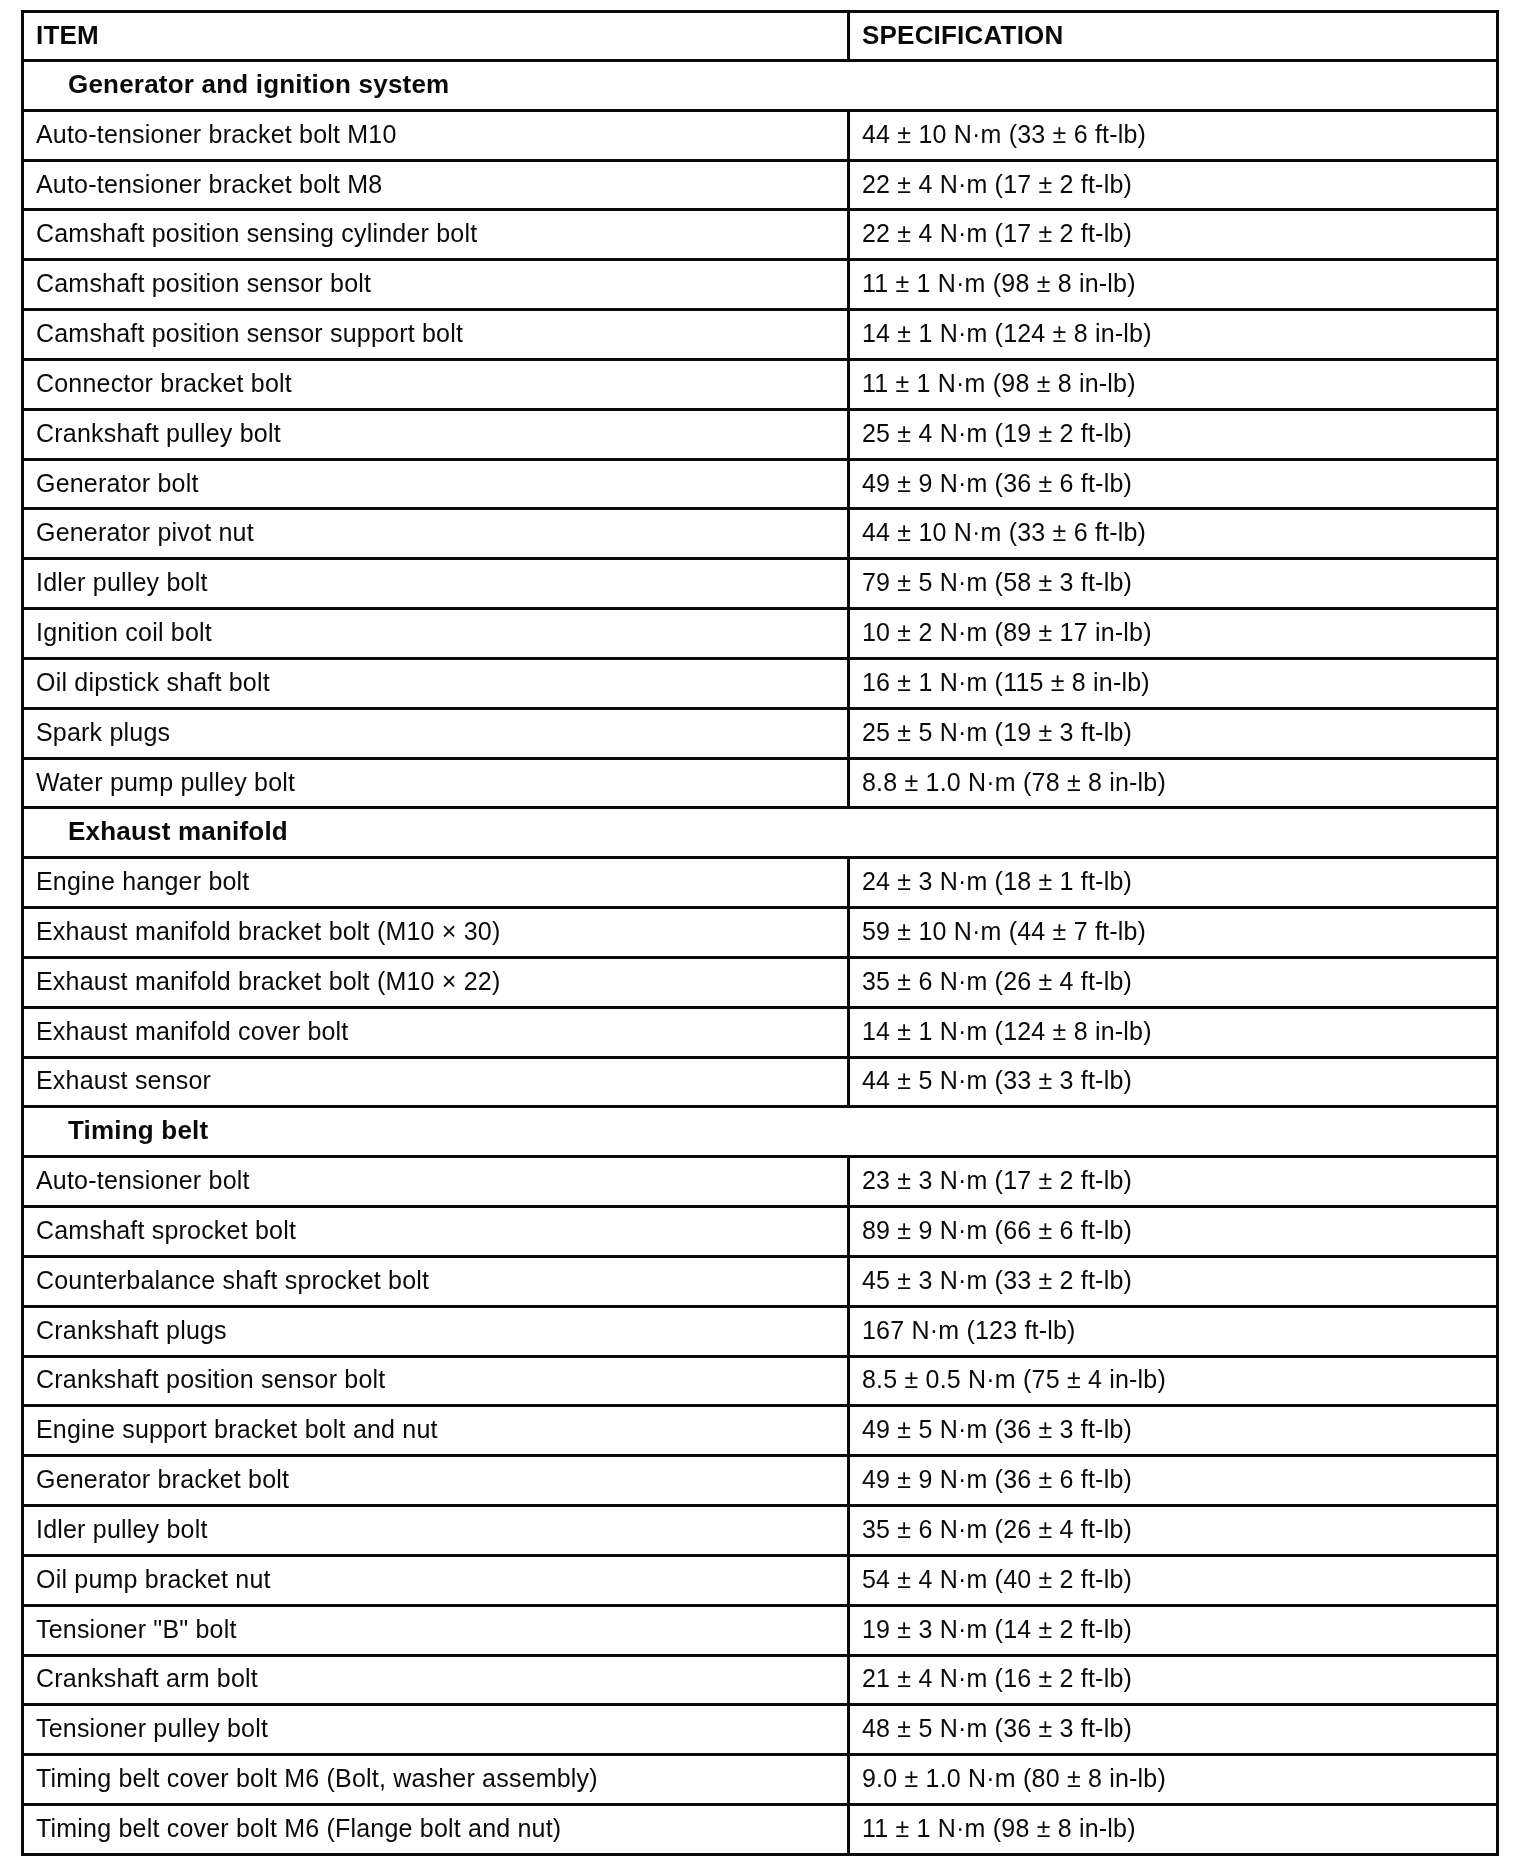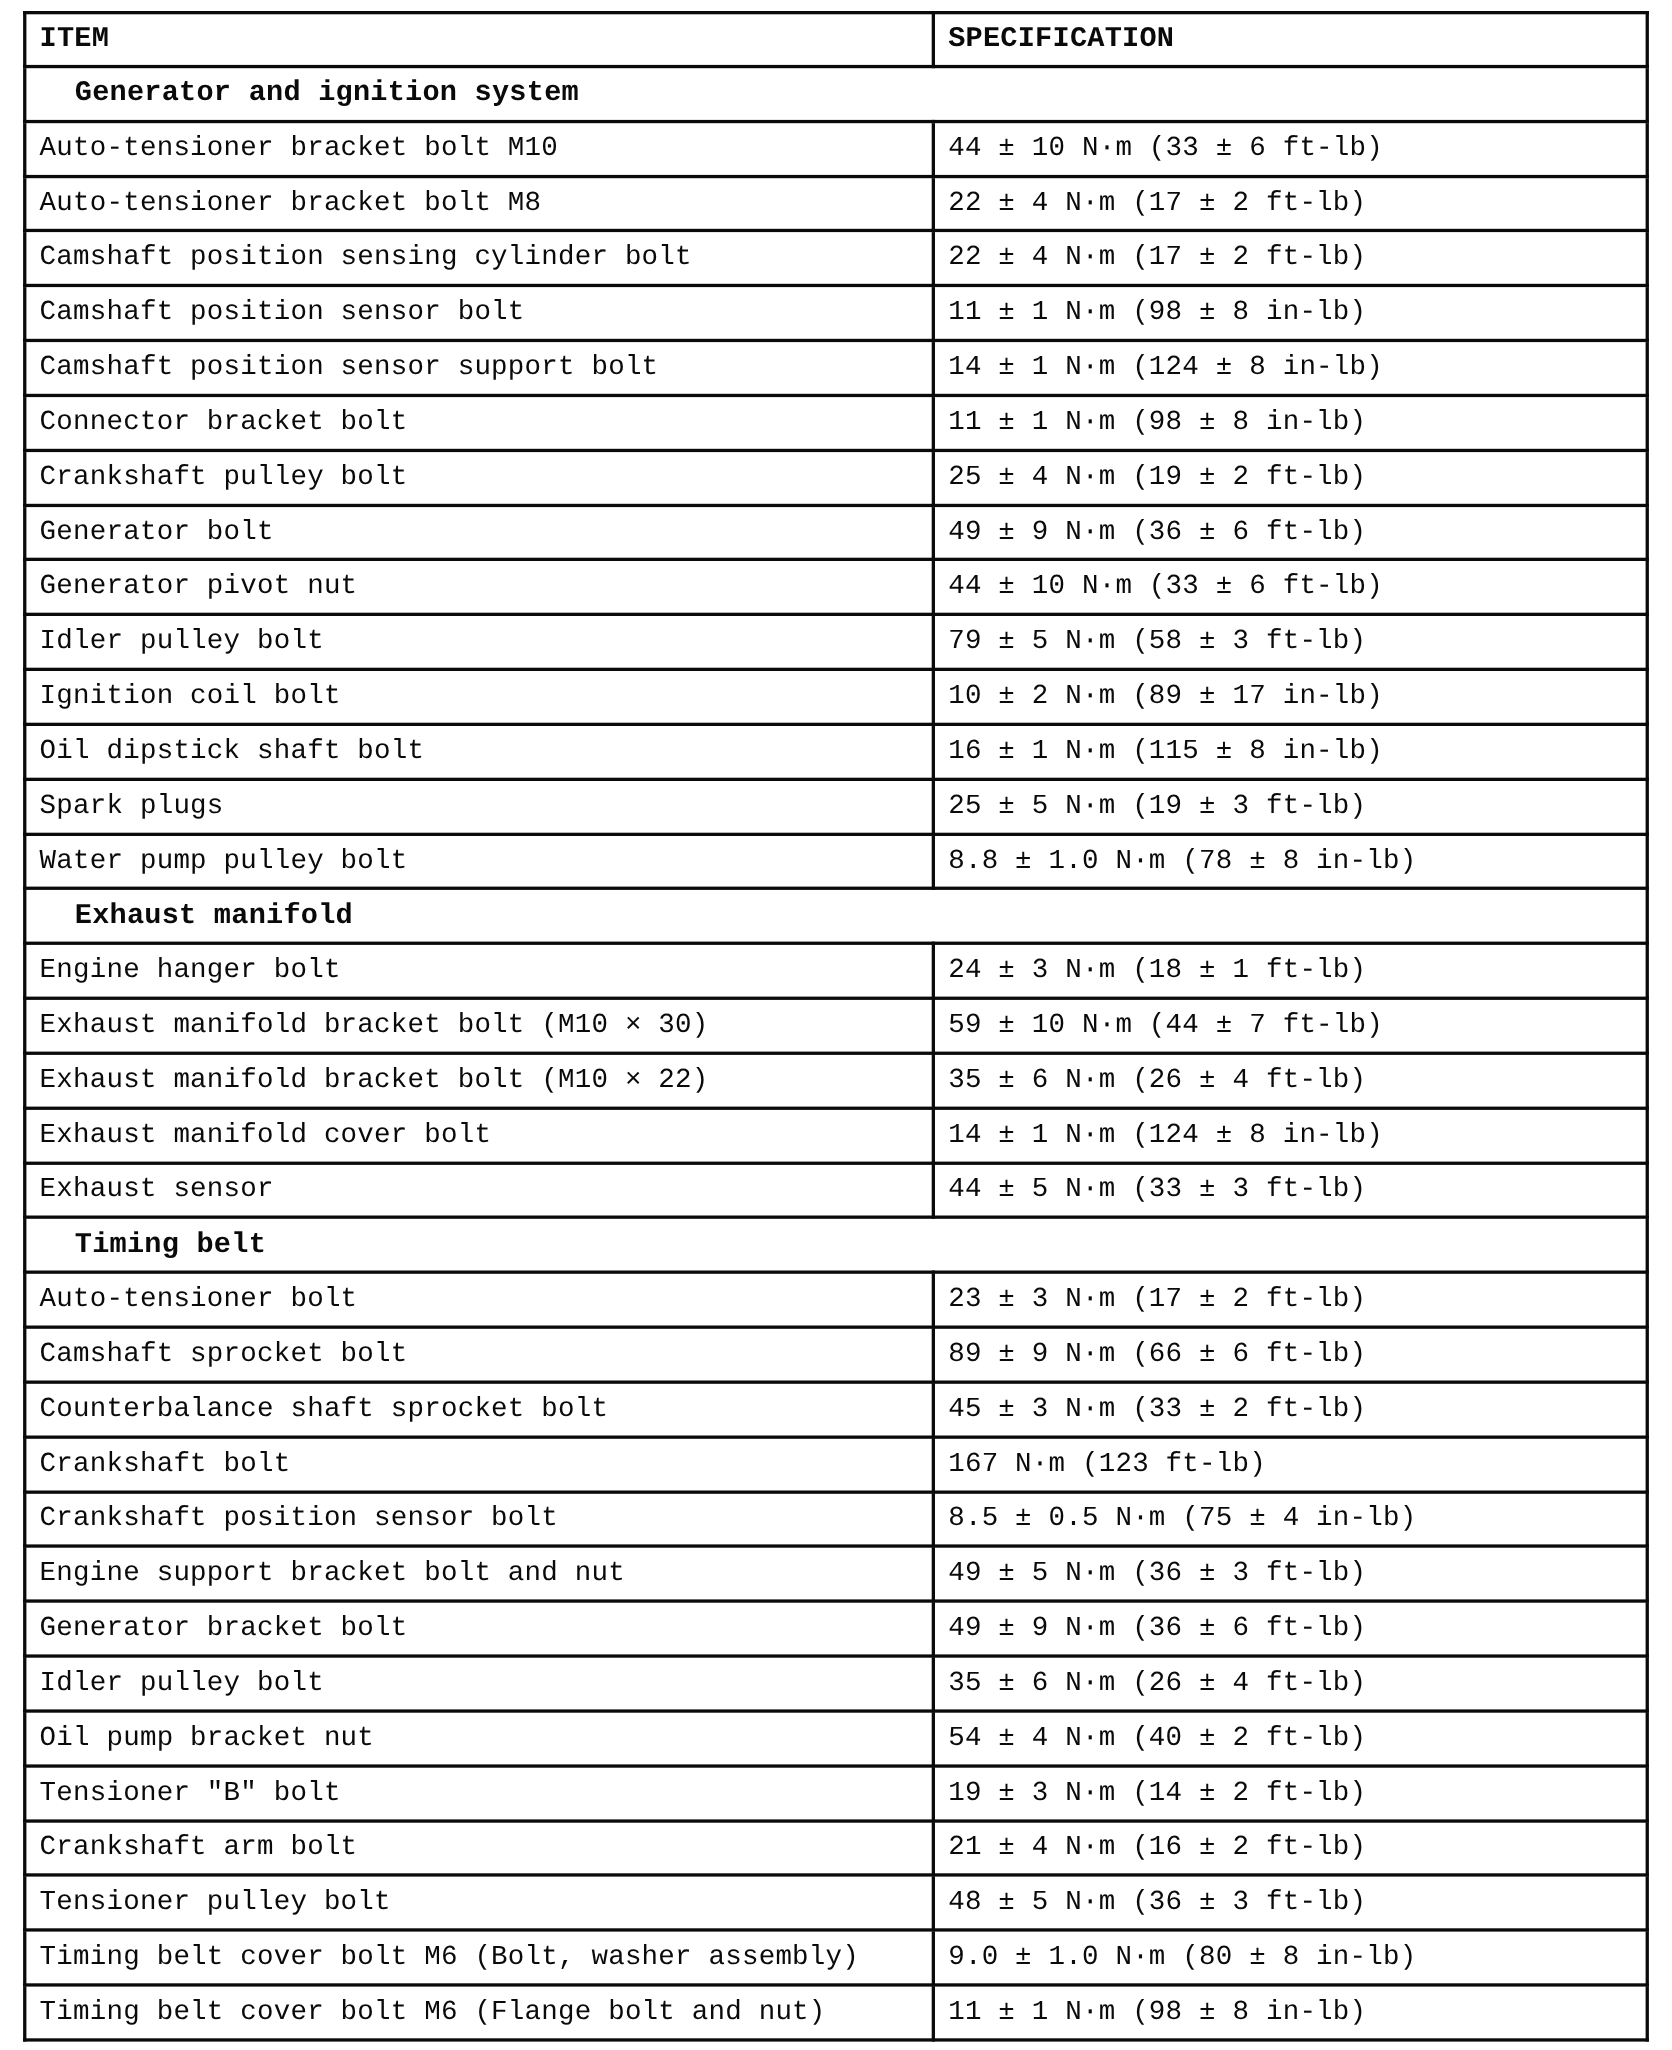--- a/index.html
+++ b/index.html
@@ -6,21 +6,21 @@
     margin: 0;
     padding: 0;
     background: #ffffff;
   }
   .page {
     width: 1520px;
     height: 1864px;
     box-sizing: border-box;
     padding: 10px 21px 8px 21px;
     background: #ffffff;
-    font-family: Liberation Mono, monospace;
+    font-family: Liberation Sans, sans-serif;
     color: #0a0a0a;
   }
   table.spec-table {
     width: 100%;
     height: 100%;
     border-collapse: collapse;
     table-layout: fixed;
     font-size: 25px;
   }
   .spec-table th,
@@ -151,21 +151,21 @@
         </tr>
         <tr>
           <td>Camshaft sprocket bolt</td>
           <td>89 ± 9 N·m (66 ± 6 ft-lb)</td>
         </tr>
         <tr>
           <td>Counterbalance shaft sprocket bolt</td>
           <td>45 ± 3 N·m (33 ± 2 ft-lb)</td>
         </tr>
         <tr>
-          <td>Crankshaft bolt</td>
+          <td>Crankshaft plugs</td>
           <td>167 N·m (123 ft-lb)</td>
         </tr>
         <tr>
           <td>Crankshaft position sensor bolt</td>
           <td>8.5 ± 0.5 N·m (75 ± 4 in-lb)</td>
         </tr>
         <tr>
           <td>Engine support bracket bolt and nut</td>
           <td>49 ± 5 N·m (36 ± 3 ft-lb)</td>
         </tr>

